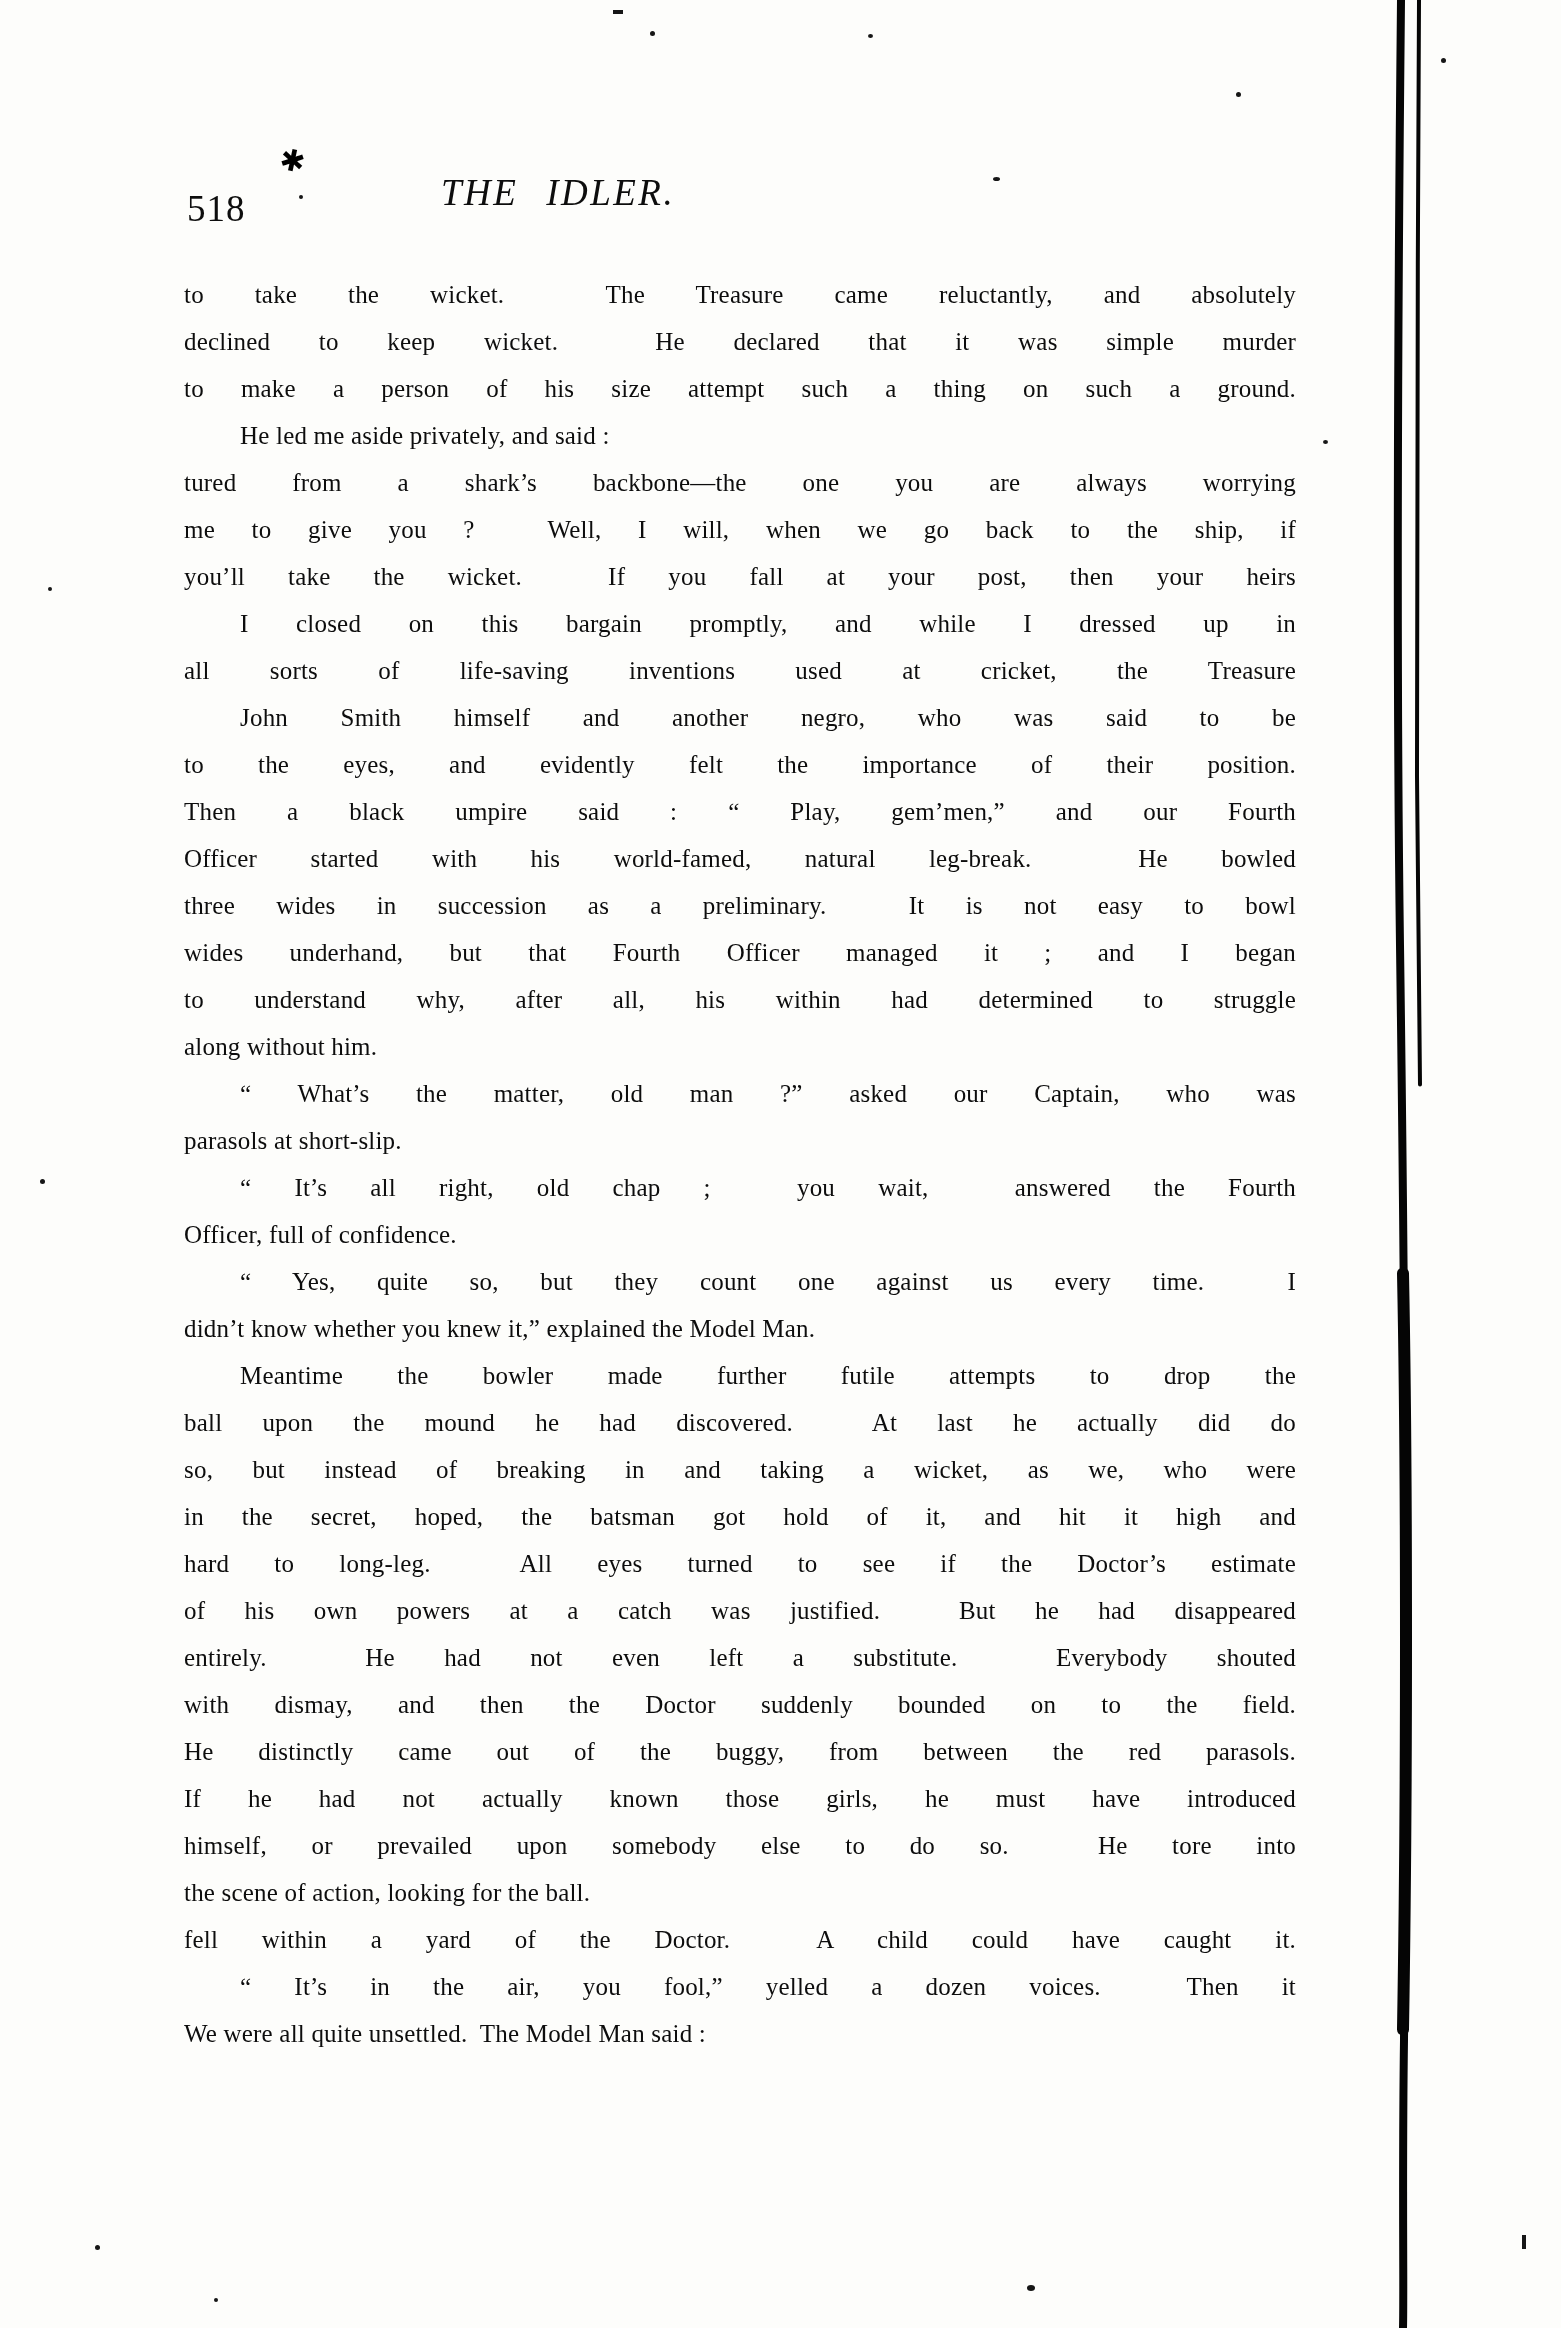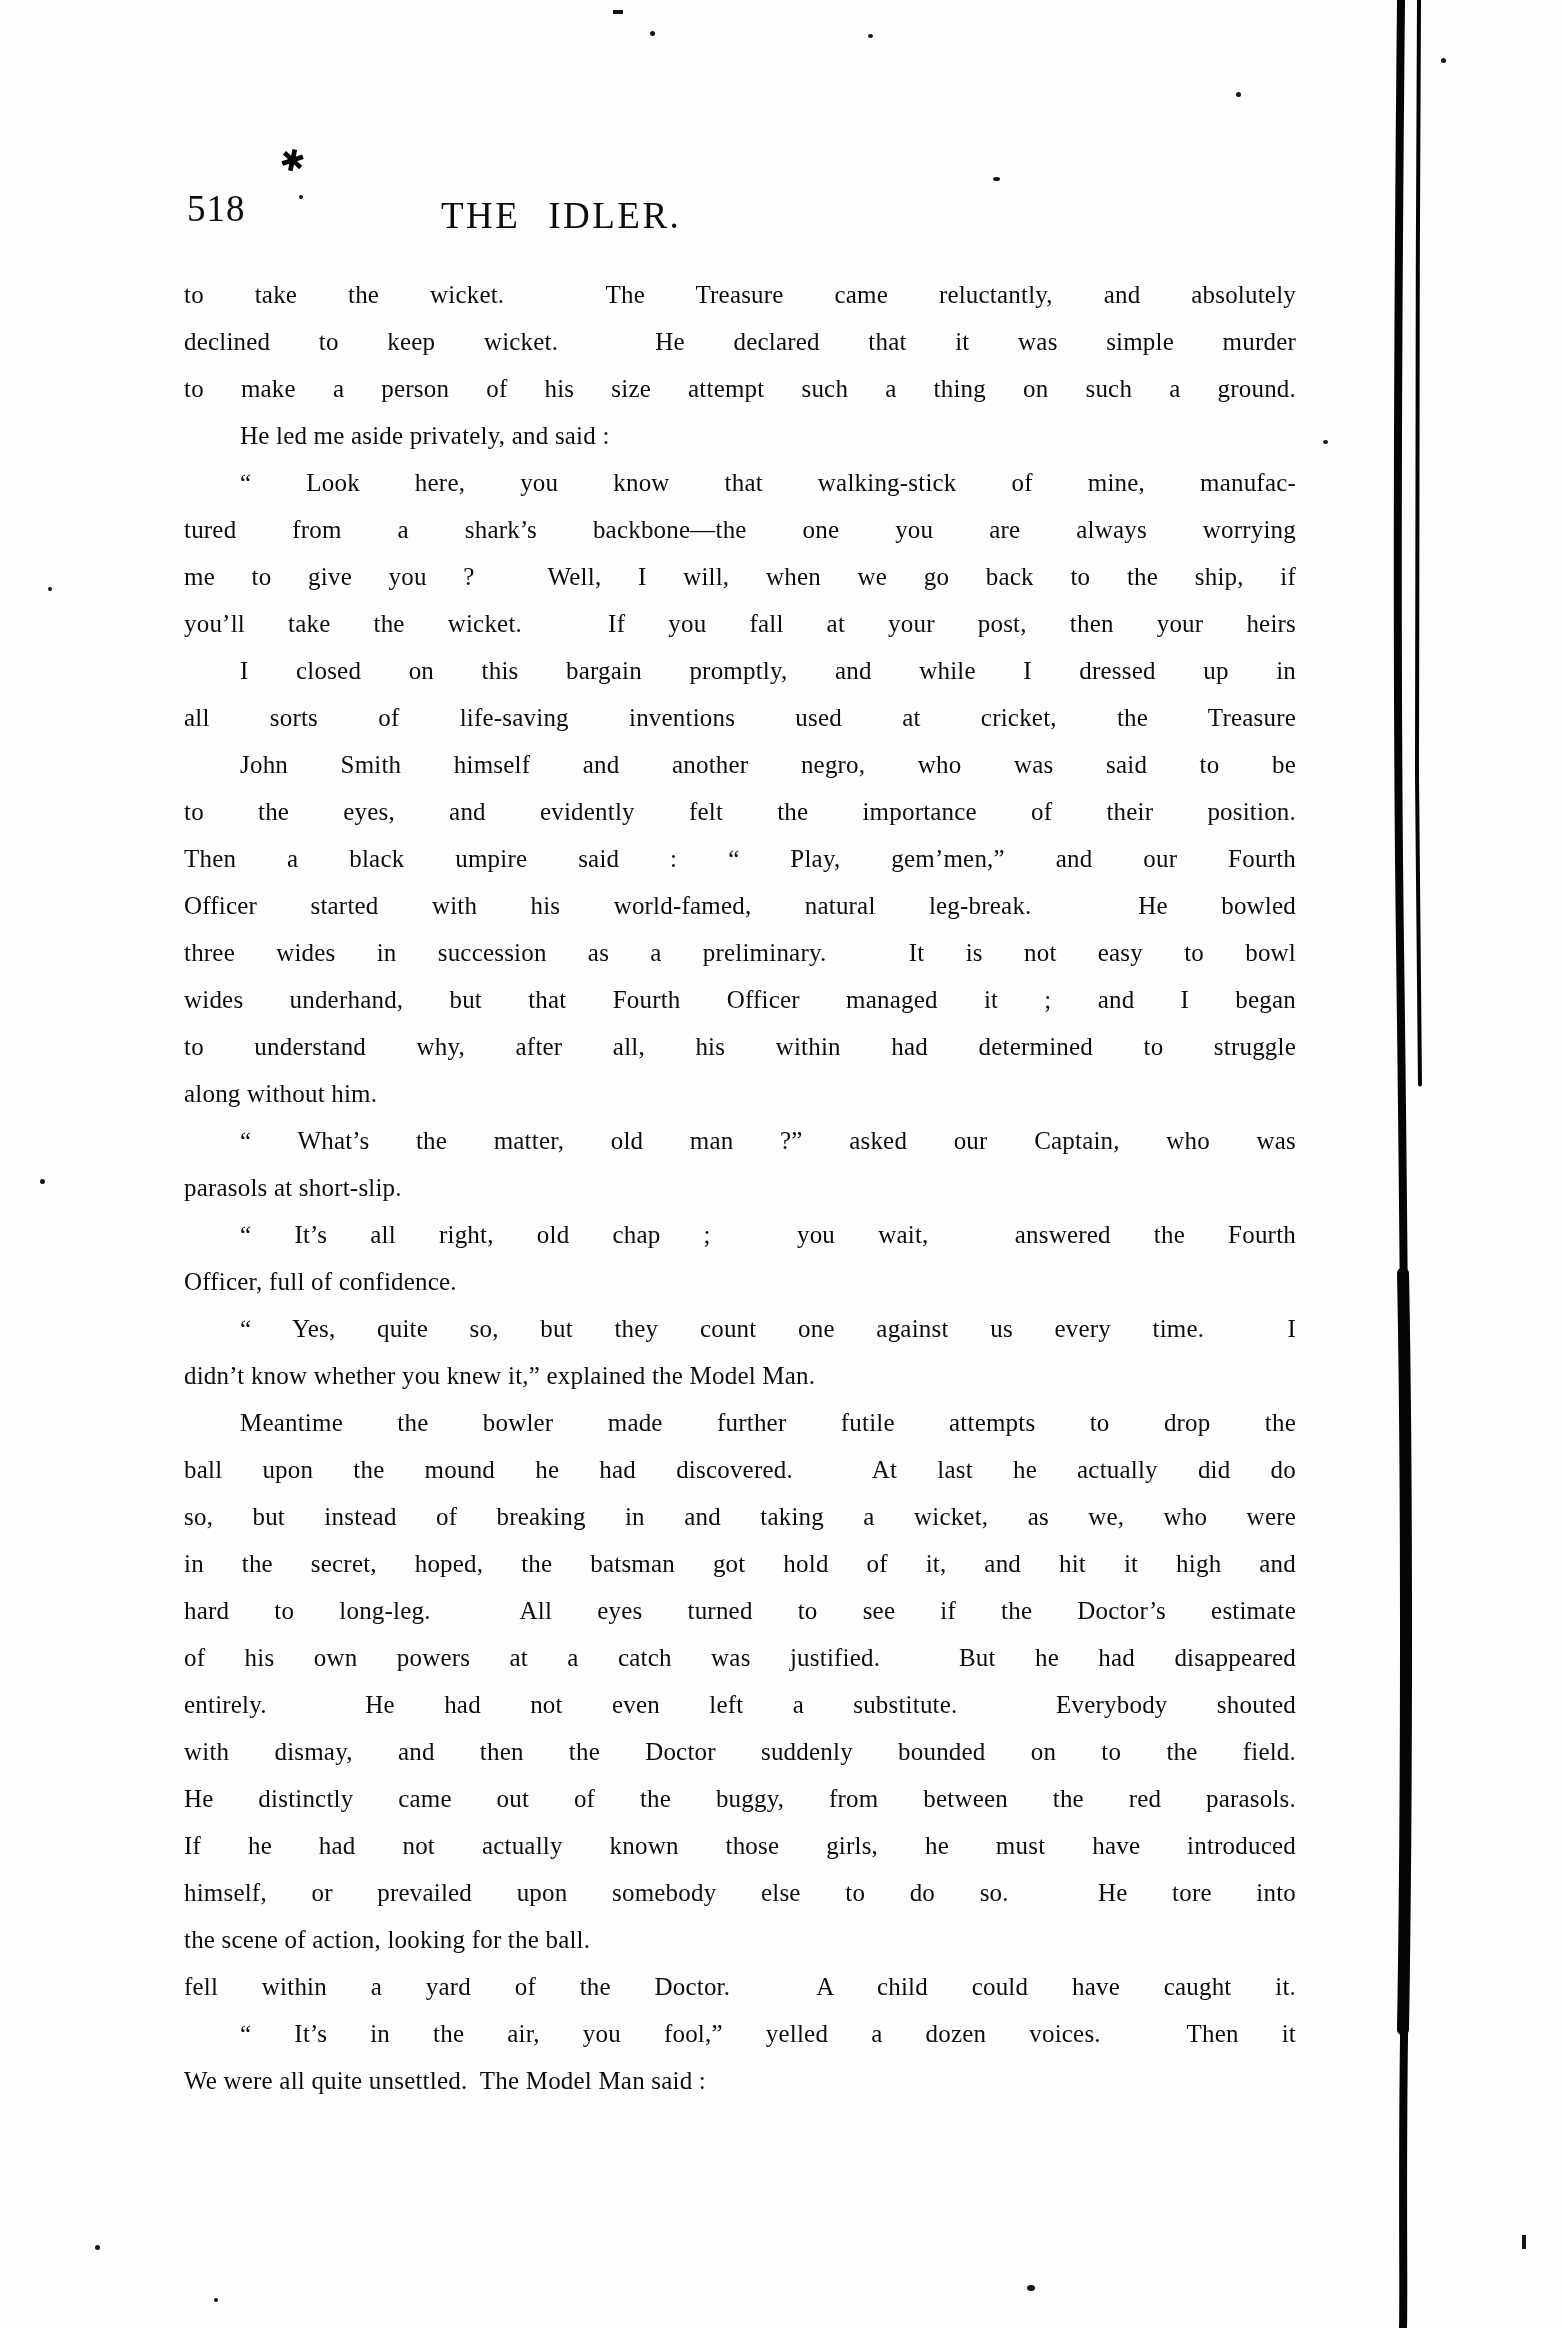--- a/index.html
+++ b/index.html
@@ -21,22 +21,23 @@
     position: absolute;
     left: 187px;
     top: 187px;
     font-size: 37px;
     letter-spacing: 1px;
     text-align: center;
   }
   .running-title {
     position: absolute;
     left: 441px;
-    top: 194px;
+    top: 171px;
     font-size: 37px;
+    font-style: italic;
     letter-spacing: 2.5px;
     word-spacing: 16px;
     white-space: nowrap;
   }
   
   .body-text {
     position: absolute;
     left: 184px;
     top: 271px;
     width: 1112px;
@@ -91,21 +92,20 @@
   <div class="page-number">518</div>
   <div class="running-title">THE IDLER.</div>
 
   <div class="ink-blot">✱</div>
 
   <div class="body-text" id="body-lines">
       <div class="line">to take the wicket.&nbsp; The Treasure came reluctantly, and absolutely</div>
       <div class="line">declined to keep wicket.&nbsp; He declared that it was simple murder</div>
       <div class="line">to make a person of his size attempt such a thing on such a ground.</div>
       <div class="line indent short">He led me aside privately, and said :</div>
-      <div class="line indent">“ Look here, you know that walking-stick of mine, manufac-</div>
       <div class="line">tured from a shark’s backbone—the one you are always worrying</div>
       <div class="line">me to give you ?&nbsp; Well, I will, when we go back to the ship, if</div>
       <div class="line">you’ll take the wicket.&nbsp; If you fall at your post, then your heirs</div>
       <div class="line indent">I closed on this bargain promptly, and while I dressed up in</div>
       <div class="line">all sorts of life-saving inventions used at cricket, the Treasure</div>
       <div class="line indent">John Smith himself and another negro, who was said to be</div>
       <div class="line">to the eyes, and evidently felt the importance of their position.</div>
       <div class="line">Then a black umpire said : “ Play, gem’men,” and our Fourth</div>
       <div class="line">Officer started with his world-famed, natural leg-break.&nbsp; He bowled</div>
       <div class="line">three wides in succession as a preliminary.&nbsp; It is not easy to bowl</div>

